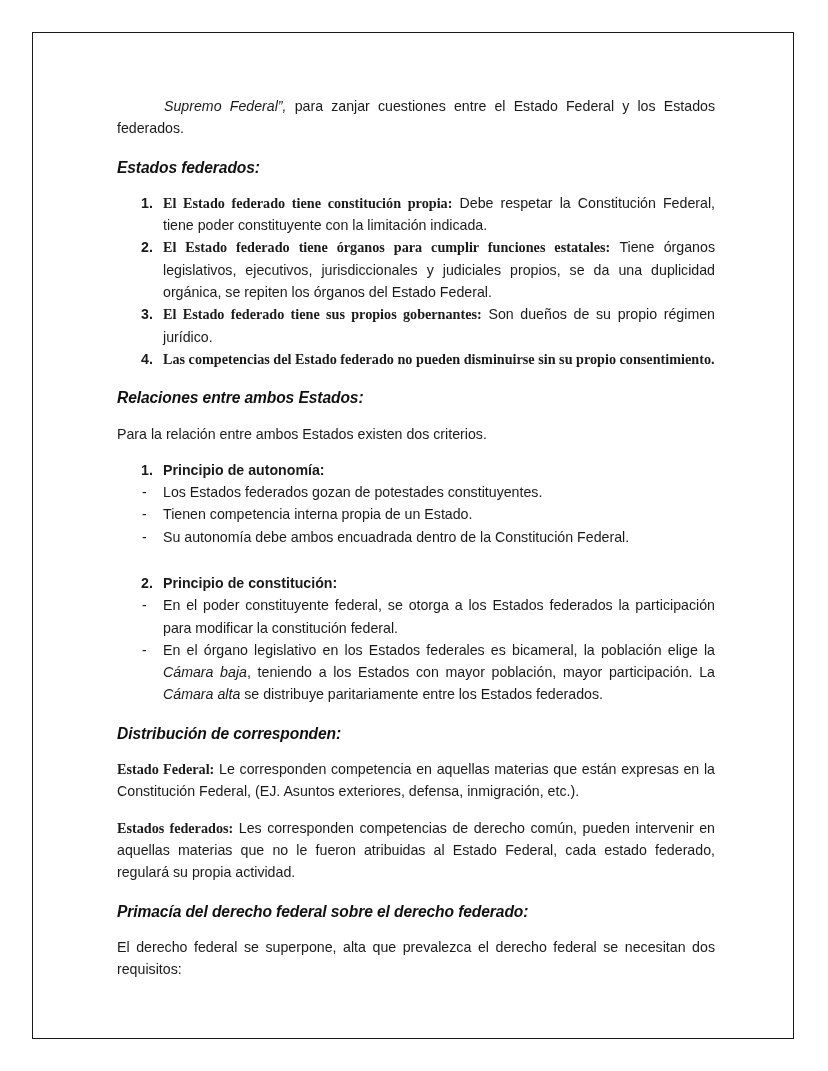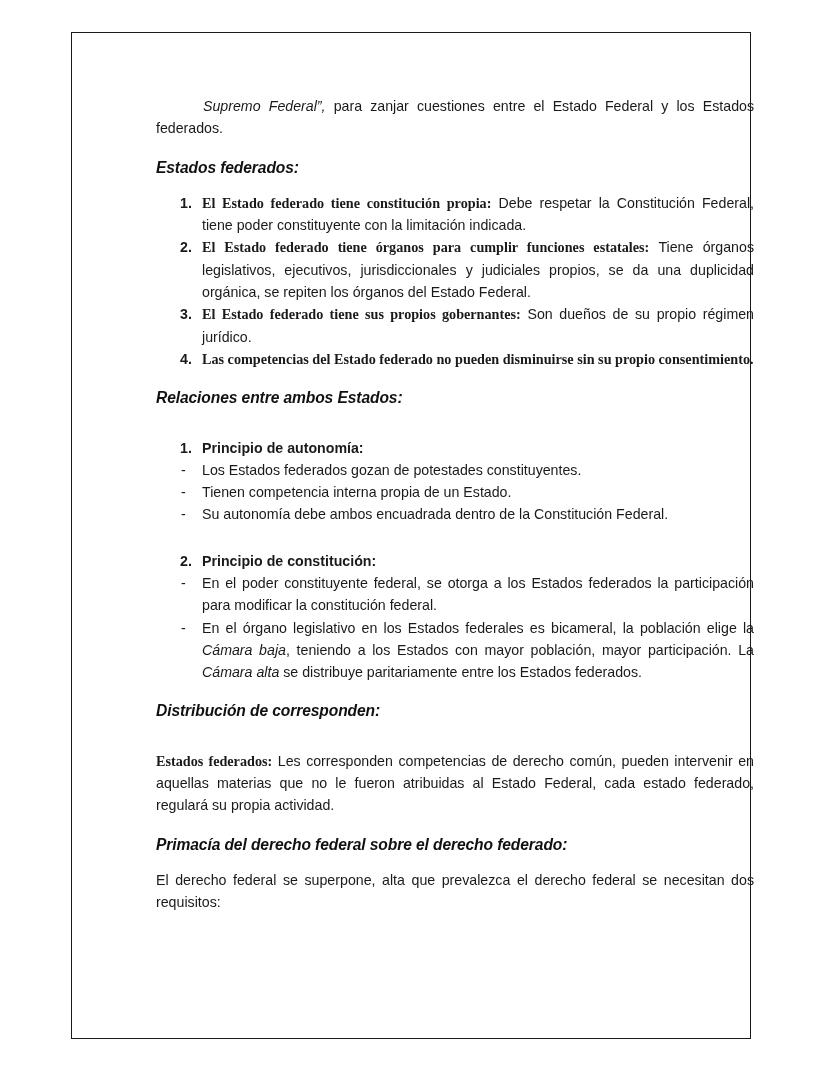--- a/index.html
+++ b/index.html
@@ -14,26 +14,25 @@
     color: #000000;
     position: relative;
     overflow: hidden;
   }
 
   
   #page-frame {
     position: absolute;
     left: 32px;
     top: 32px;
-    width: 680px;
+    width: 762px;
     height: 1007px;
     border: 1.5px solid #1a1a1a;
     box-sizing: border-box;
     background: #ffffff;
-    margin-left: 39px;
   }
 
   
   #content {
     position: absolute;
     left: 84px;      
     top: 62px;       
     width: 598px;    
     box-sizing: border-box;
   }
@@ -154,20 +153,21 @@
         <span class="marker">4.</span><b class="bd">Las competencias del Estado federado no pueden disminuirse sin su propio consentimiento.</b><span></span>
       </li>
     </ol>
 
     <div class="gap-lg"></div>
 
     <h2 class="heading">Relaciones entre ambos Estados:</h2>
 
     <div class="gap-md"></div>
 
+    <p class="para">Para la relación entre ambos Estados existen dos criterios.</p>
 
     <div class="gap-md"></div>
 
     <div class="prin-item">
       <span class="marker">1.</span><span>Principio de autonomía:</span>
     </div>
     <ul class="dashlist">
       <li class="nojust"><span class="dash">-</span><span>Los Estados federados gozan de potestades constituyentes.</span></li>
       <li class="nojust"><span class="dash">-</span><span>Tienen competencia interna propia de un Estado.</span></li>
       <li class="nojust"><span class="dash">-</span><span>Su autonomía debe ambos encuadrada dentro de la Constitución Federal.</span></li>
@@ -182,20 +182,21 @@
       <li><span class="dash">-</span><span>En el poder constituyente federal, se otorga a los Estados federados la participación para modificar la constitución federal.</span></li>
       <li><span class="dash">-</span><span>En el órgano legislativo en los Estados federales es bicameral, la población elige la </span><i class="it">Cámara baja</i><span>, teniendo a los Estados con mayor población, mayor participación. La </span><i class="it">Cámara alta</i><span> se distribuye paritariamente entre los Estados federados.</span></li>
     </ul>
 
     <div class="gap-lg"></div>
 
     <h2 class="heading">Distribución de corresponden:</h2>
 
     <div class="gap-md"></div>
 
+    <p class="para"><b class="bd">Estado Federal:</b><span> Le corresponden competencia en aquellas materias que están expresas en la Constitución Federal, (EJ. Asuntos exteriores, defensa, inmigración, etc.).</span></p>
 
     <div class="gap-md"></div>
 
     <p class="para"><b class="bd">Estados federados:</b><span> Les corresponden competencias de derecho común, pueden intervenir en aquellas materias que no le fueron atribuidas al Estado Federal, cada estado federado, regulará su propia actividad.</span></p>
 
     <div class="gap-lg"></div>
 
     <h2 class="heading">Primacía del derecho federal sobre el derecho federado:</h2>
 
     <div class="gap-md"></div>

